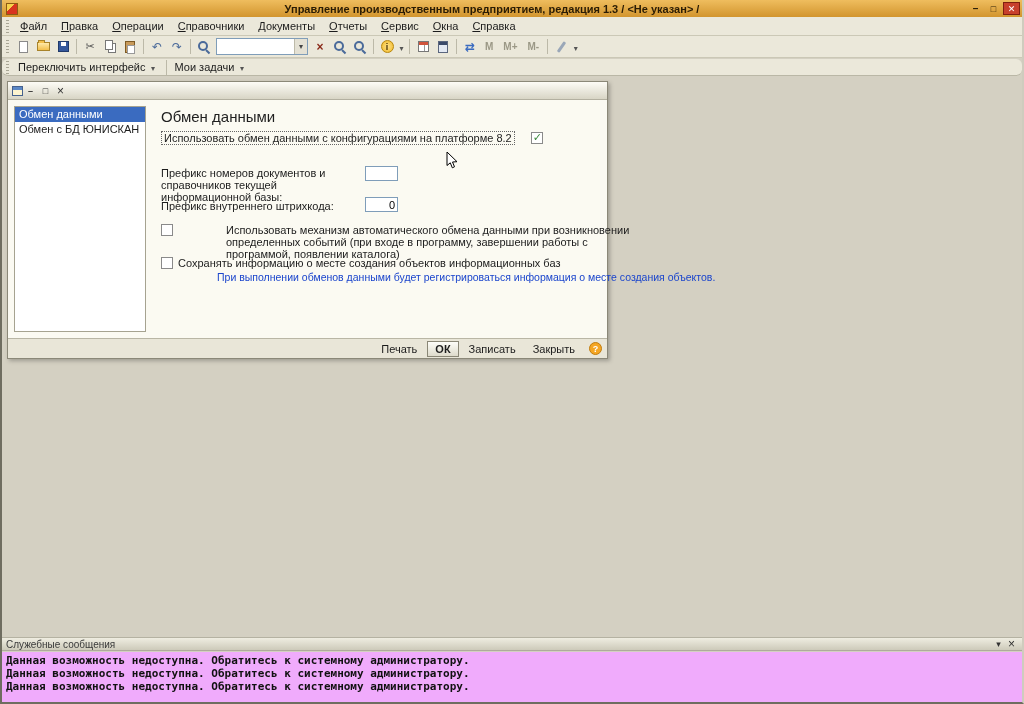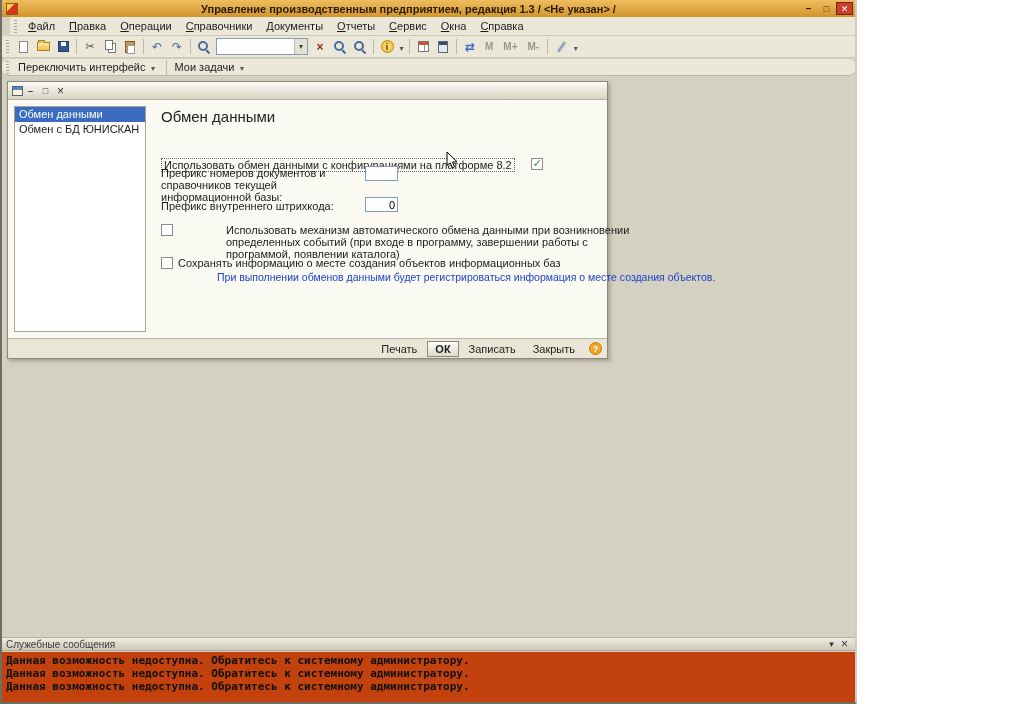--- a/index.html
+++ b/index.html
@@ -1,37 +1,37 @@
 <!DOCTYPE html>
 <html><head>
 <meta charset="utf-8">
 <style>
   * { box-sizing: border-box; margin:0; padding:0; }
   html,body { width:1024px; height:704px; }
   body { font-family:"Liberation Sans","DejaVu Sans",sans-serif; font-size:11px; color:#1c1c1c; }
-  .screen { position:relative; width:857px; height:704px; background:#d4d0c2; overflow:hidden;
+  .screen { position:relative; width:1024px; height:704px; background:#d4d0c2; overflow:hidden;
             border-left:2px solid #6f6d60; border-right:2px solid #cfccbe; border-bottom:2px solid #6f6d60; }
 
   
   .titlebar { position:absolute; top:0; left:0; right:0; height:17px;
               background:linear-gradient(#efbd5e,#d2952e); display:flex; align-items:center; padding:0 2px; }
   .app-icon { width:12px; height:12px; background:linear-gradient(135deg,#f6d14b 40%,#d8341f 40%);
               border:1px solid #8d5a12; margin-left:2px; }
   .titlebar-title { flex:1; text-align:center; font-weight:bold; font-size:11px; color:#2a1c04;
                     white-space:nowrap; overflow:hidden; }
   .win-btn { width:17px; height:13px; display:flex; align-items:center; justify-content:center;
              font-size:10px; color:#241a06; margin-left:1px; }
   .win-btn.min::before { content:"–"; font-weight:bold; }
   .win-btn.max::before { content:"□"; font-size:9px; }
   .win-btn.close { background:#c8402c; border:1px solid #7e1f10; color:#fff; }
   .win-btn.close::before { content:"✕"; font-size:9px; }
 
   
   .menubar { position:absolute; top:17px; left:0; right:0; height:19px; background:#ebe8da;
-             border-bottom:1px solid #cbc8b6; display:flex; align-items:center; padding-left:3px;margin-left:8px; }
+             border-bottom:1px solid #cbc8b6; display:flex; align-items:center; padding-left:3px; }
   .grip { width:3px; height:13px; margin:0 4px 0 1px;
           background:repeating-linear-gradient(#a9a695 0 1px, transparent 1px 3px); }
   .menu-item { padding:2px 7px; }
   .menu-label { display:inline-block; }
   .menu-label::first-letter { text-decoration:underline; }
 
   
   .toolbar1 { position:absolute; top:36px; left:0; right:0; height:22px; background:#ebe8da;
               border-bottom:1px solid #cbc8b6; display:flex; align-items:center; padding-left:3px; }
   .tb-btn { width:20px; height:19px; display:flex; align-items:center; justify-content:center; }
@@ -99,21 +99,21 @@
 
   .dlg-body { position:absolute; top:18px; left:0; right:0; bottom:20px; }
   .dlg-list { position:absolute; left:6px; top:6px; width:132px; bottom:6px; background:#fff;
               border:1px solid #a6a390; overflow:hidden; }
   .dlg-list-item { height:15px; line-height:15px; padding:0 4px; white-space:nowrap; overflow:hidden; }
   .dlg-list-item.selected { background:#3a6bc0; color:#fff; }
 
   .dlg-content { position:absolute; left:147px; top:0; right:4px; bottom:0; }
   .dlg-heading { position:absolute; top:8px; left:6px; font-size:15px; color:#1f1f1f; }
 
-  .row-use-exchange { position:absolute; top:58px; left:6px; display:flex; align-items:flex-start; gap:16px; }
+  .row-use-exchange { position:absolute; top:31px; left:6px; display:flex; align-items:center; gap:16px; }
   .focus-label { border:1px dotted #666; padding:0 2px; }
   .cb { width:12px; height:12px; background:#fff; border:1px solid #8a8a8a; position:relative; flex:none; }
   .cb.checked::before { content:"✓"; position:absolute; left:1px; top:-2px; color:#3c8a3c;
                         font-weight:bold; font-size:11px; }
 
   .lbl-prefix { position:absolute; top:67px; left:6px; width:202px; line-height:12px; }
   .inp-prefix { position:absolute; left:210px; top:66px; width:33px; height:15px;
                 border:1px solid #7f9db9; font-size:11px; font-family:inherit; padding:0 2px; }
   .lbl-barcode { position:absolute; top:100px; left:6px; }
   .inp-barcode { position:absolute; left:210px; top:97px; width:33px; height:15px;
@@ -139,21 +139,21 @@
 
   
   .msg-panel { position:absolute; left:0; right:0; top:637px; bottom:0; }
   .msg-header { height:14px; background:linear-gradient(#efede1,#cdcaba); border-top:1px solid #b5b2a2;
                 border-bottom:1px solid #aeab9b; display:flex; align-items:center; padding:0 4px; }
   .msg-title { flex:1; font-size:10px; color:#3a3a3a; }
   .msg-hbtn { width:13px; height:12px; display:flex; align-items:center; justify-content:center;
               color:#333; font-size:9px; }
   .msg-hbtn.caretb::before { content:"▾"; }
   .msg-hbtn.close::before { content:"×"; font-size:12px; }
-  .msg-body { position:absolute; top:15px; left:0; right:0; bottom:0; background:#c2410c;
+  .msg-body { position:absolute; top:15px; left:0; right:0; bottom:0; background:#f0abfc;
               padding:2px 4px; font-family:"DejaVu Sans Mono","Liberation Mono",monospace;
               font-size:11px; font-weight:bold; color:#111; }
   .msg-line { line-height:13px; white-space:nowrap; }
 
   .cursor { position:absolute; left:444px; top:152px; z-index:50; }
 </style>
 </head>
 <body>
 
 <div class="screen">

